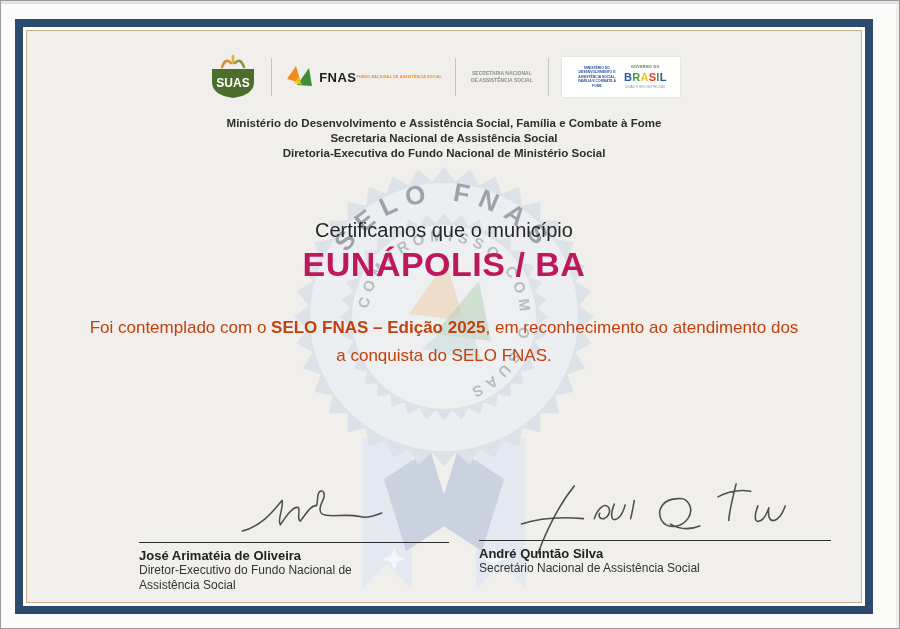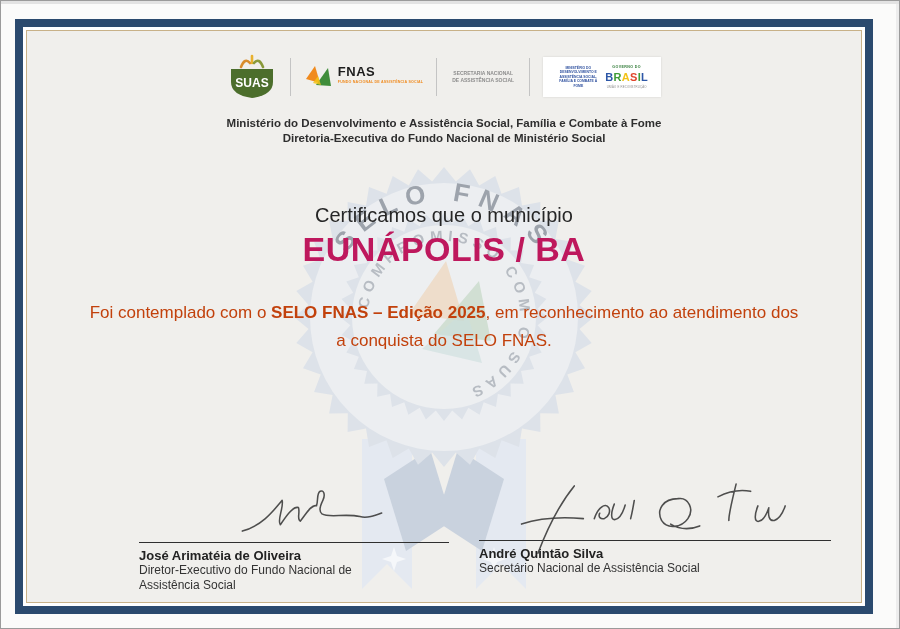--- a/index.html
+++ b/index.html
@@ -27,21 +27,21 @@
   }
   
   .seal{position:absolute;left:50%;top:118px;transform:translateX(-50%);z-index:0;}
   .seal-ring-text{font-weight:bold;font-size:26px;letter-spacing:9px;fill:var(--c-seal_text,#8a919b);opacity:.8;}
   .seal-inner-text{font-weight:bold;font-size:15px;letter-spacing:5px;fill:#9ba2ab;opacity:.65;}
   
   .content{position:relative;z-index:1;}
   .logos{display:flex;justify-content:center;align-items:center;gap:13px;margin-top:22px;height:48px;}
   .logo-divider{width:1px;height:38px;background:#c4c4c4;}
   .fnas-logo{display:flex;align-items:center;gap:4px;}
-  .fnas-text{display:flex;flex-direction:column;line-height:11px;}
+  .fnas-text{display:flex;flex-direction:row;line-height:11px;}
   .fnas-title{font-weight:bold;font-size:13px;color:#1d1d1d;letter-spacing:.5px;}
   .fnas-sub{font-size:3.6px;color:var(--c-fnas_orange,#f08a1d);font-weight:bold;letter-spacing:.2px;}
   .snas{width:66px;text-align:center;font-size:5px;line-height:7px;font-weight:bold;color:var(--c-snas_gray,#8e8e8e);}
   .gov{background:#fff;width:94px;height:36px;display:flex;align-items:center;justify-content:center;gap:5px;padding:2px 12px;box-shadow:0 0 2px rgba(0,0,0,.12);}
   .gov-ministry{width:44px;font-size:3.4px;line-height:4.4px;color:#2d4f9e;font-weight:bold;text-align:center;}
   .gov-right{text-align:center;line-height:10px;}
   .gov-governo{font-size:3.6px;color:#2f7a36;font-weight:bold;letter-spacing:.4px;}
   .gov-brasil{font-size:11px;font-weight:bold;letter-spacing:.3px;}
   .gov-tagline{font-size:2.8px;color:#8a8a8a;letter-spacing:.2px;}
   .header{margin-top:15px;text-align:center;font-weight:bold;font-size:11.5px;line-height:15px;color:#2e2e2e;}
@@ -139,20 +139,21 @@
             <div class="gov-right">
               <div class="gov-governo">GOVERNO DO</div>
               <div class="gov-brasil"><span style="color: rgb(45, 87, 167);">B</span><span style="color: rgb(63, 156, 53);">R</span><span style="color: rgb(243, 195, 23);">A</span><span style="color: rgb(224, 69, 42);">S</span><span style="color: rgb(63, 156, 53);">I</span><span style="color: rgb(45, 87, 167);">L</span></div>
               <div class="gov-tagline">UNIÃO E RECONSTRUÇÃO</div>
             </div>
           </div>
         </div>
 
         <div class="header">
           <div>Ministério do Desenvolvimento e Assistência Social, Família e Combate à Fome</div>
+          <div>Secretaria Nacional de Assistência Social</div>
           <div>Diretoria-Executiva do Fundo Nacional de Ministério Social</div>
         </div>
 
         <div class="intro">Certificamos que o município</div>
         <div class="municipality">EUNÁPOLIS / BA</div>
 
         <div class="body-text">
           <div><span>Foi contemplado com o </span><b>SELO FNAS – Edição 2025</b><span>, em reconhecimento ao atendimento dos</span></div>
           <div>a conquista do SELO FNAS.</div>
         </div>

